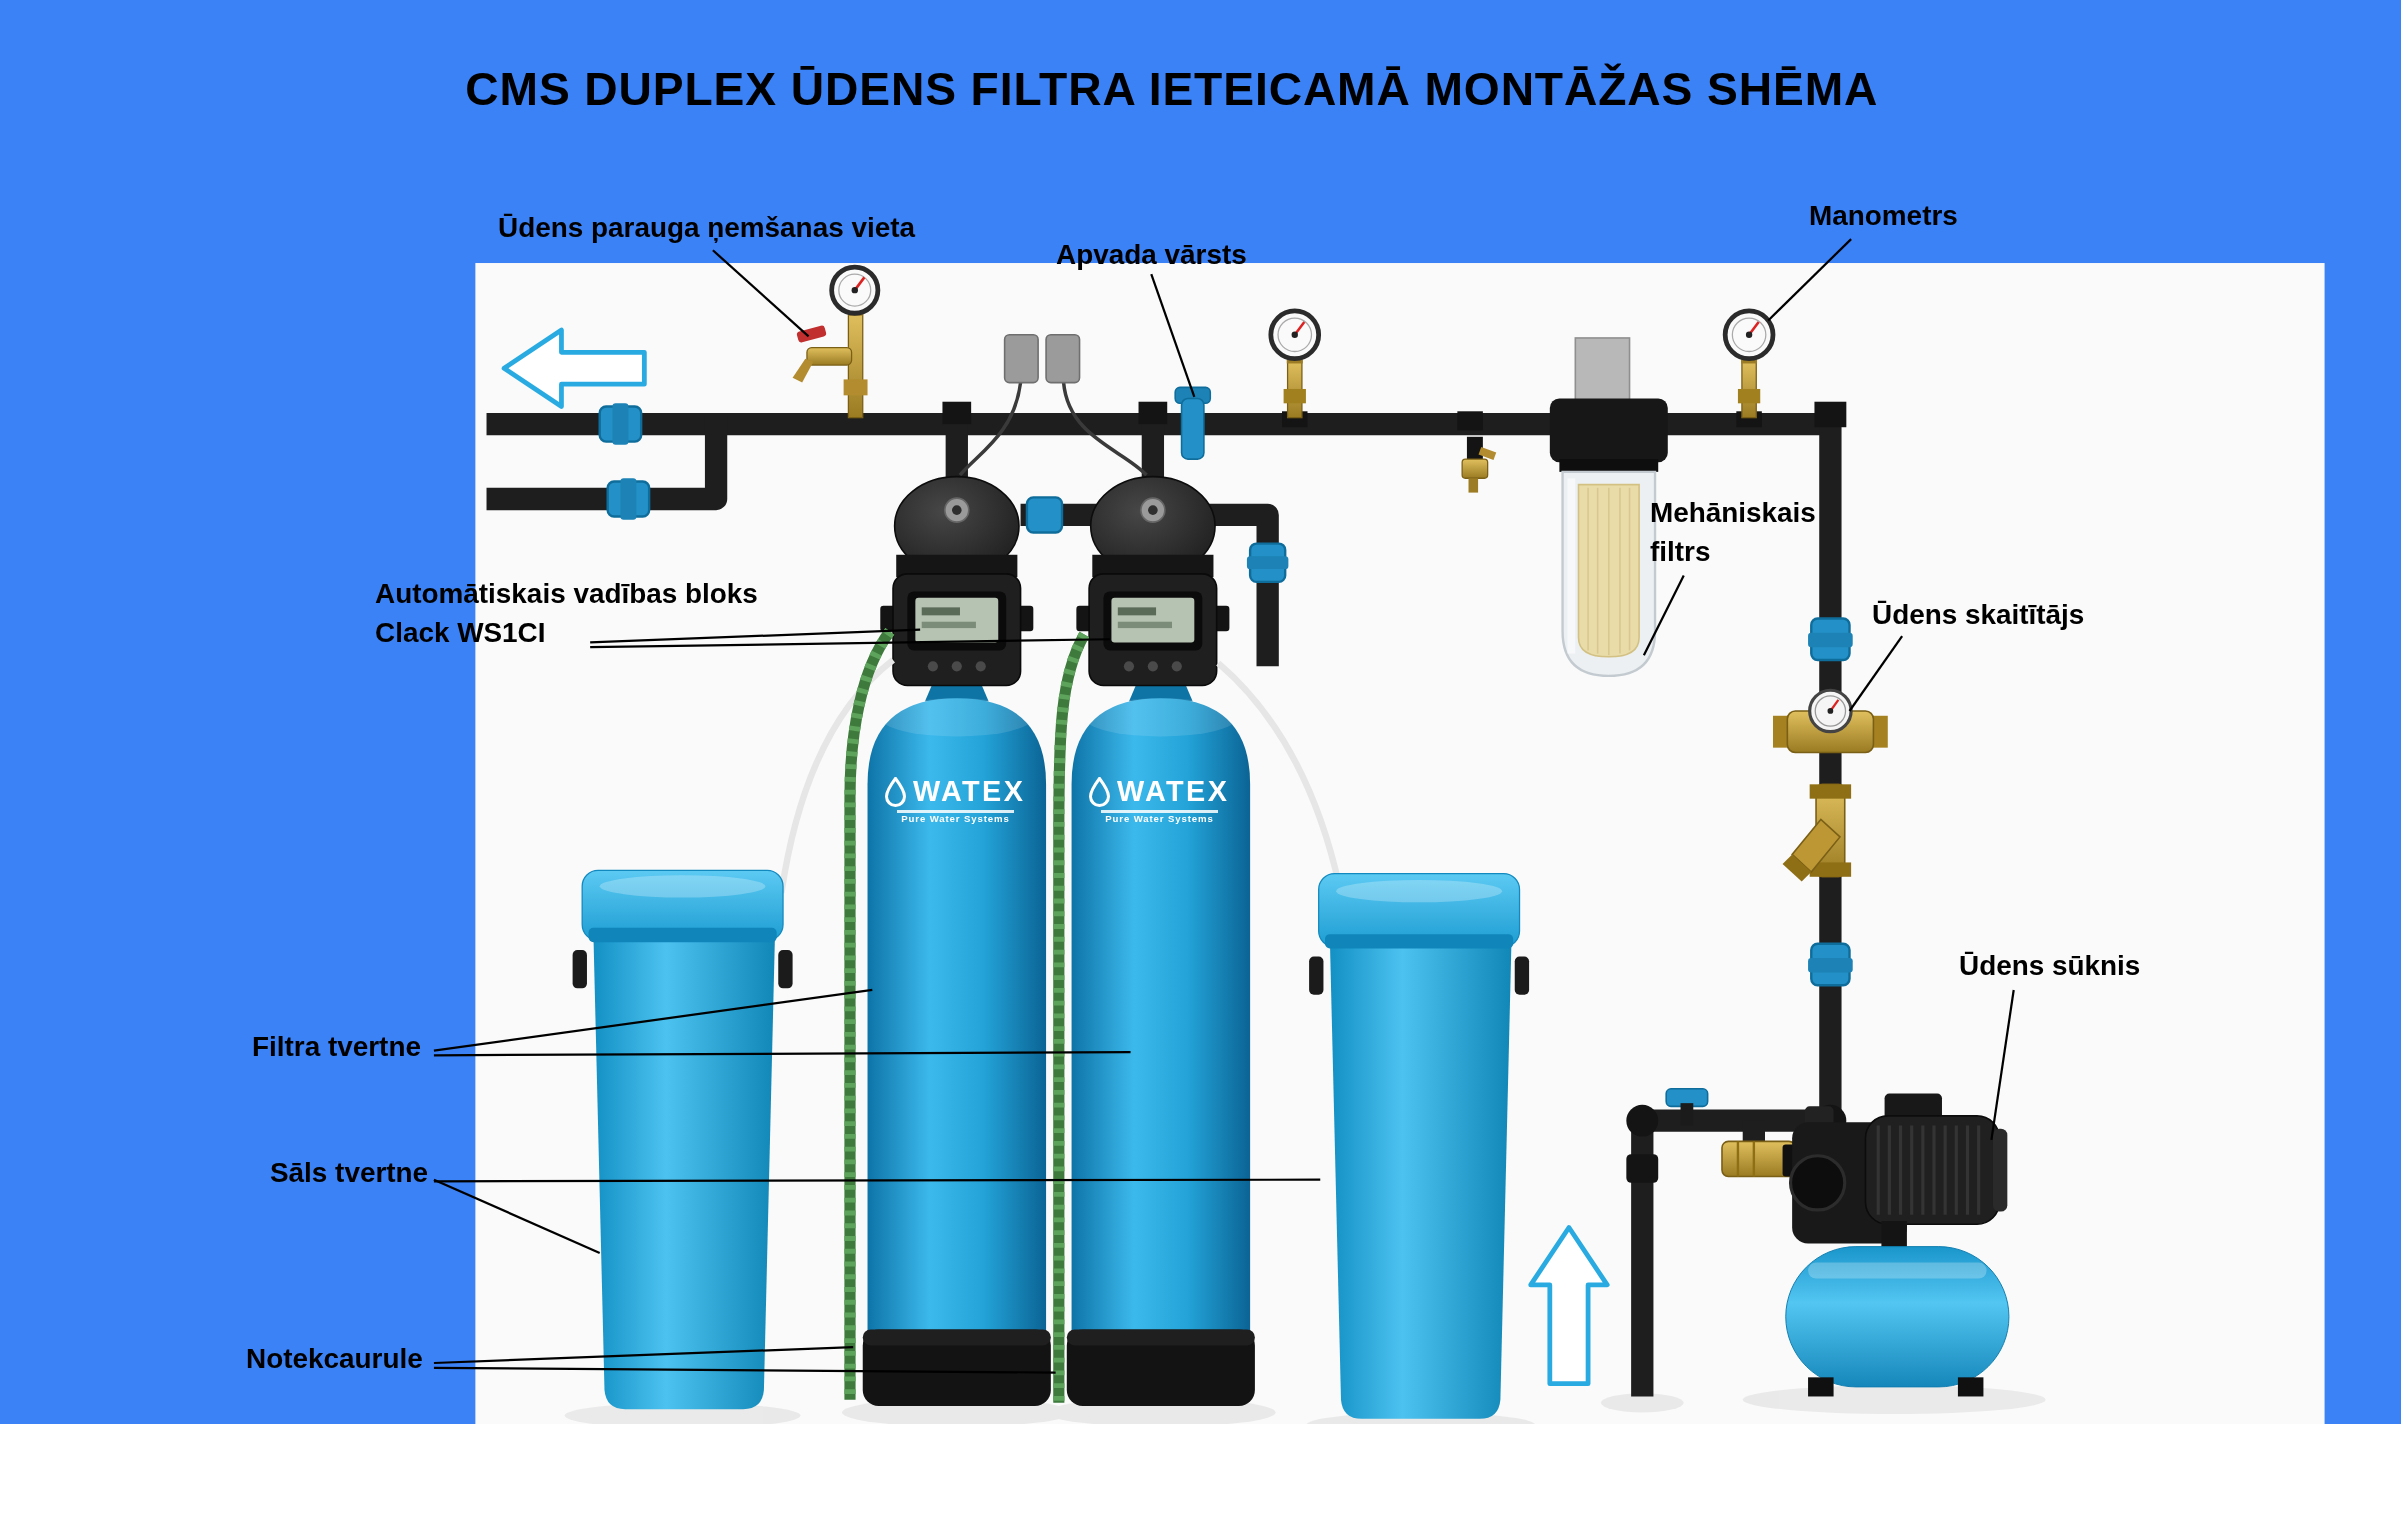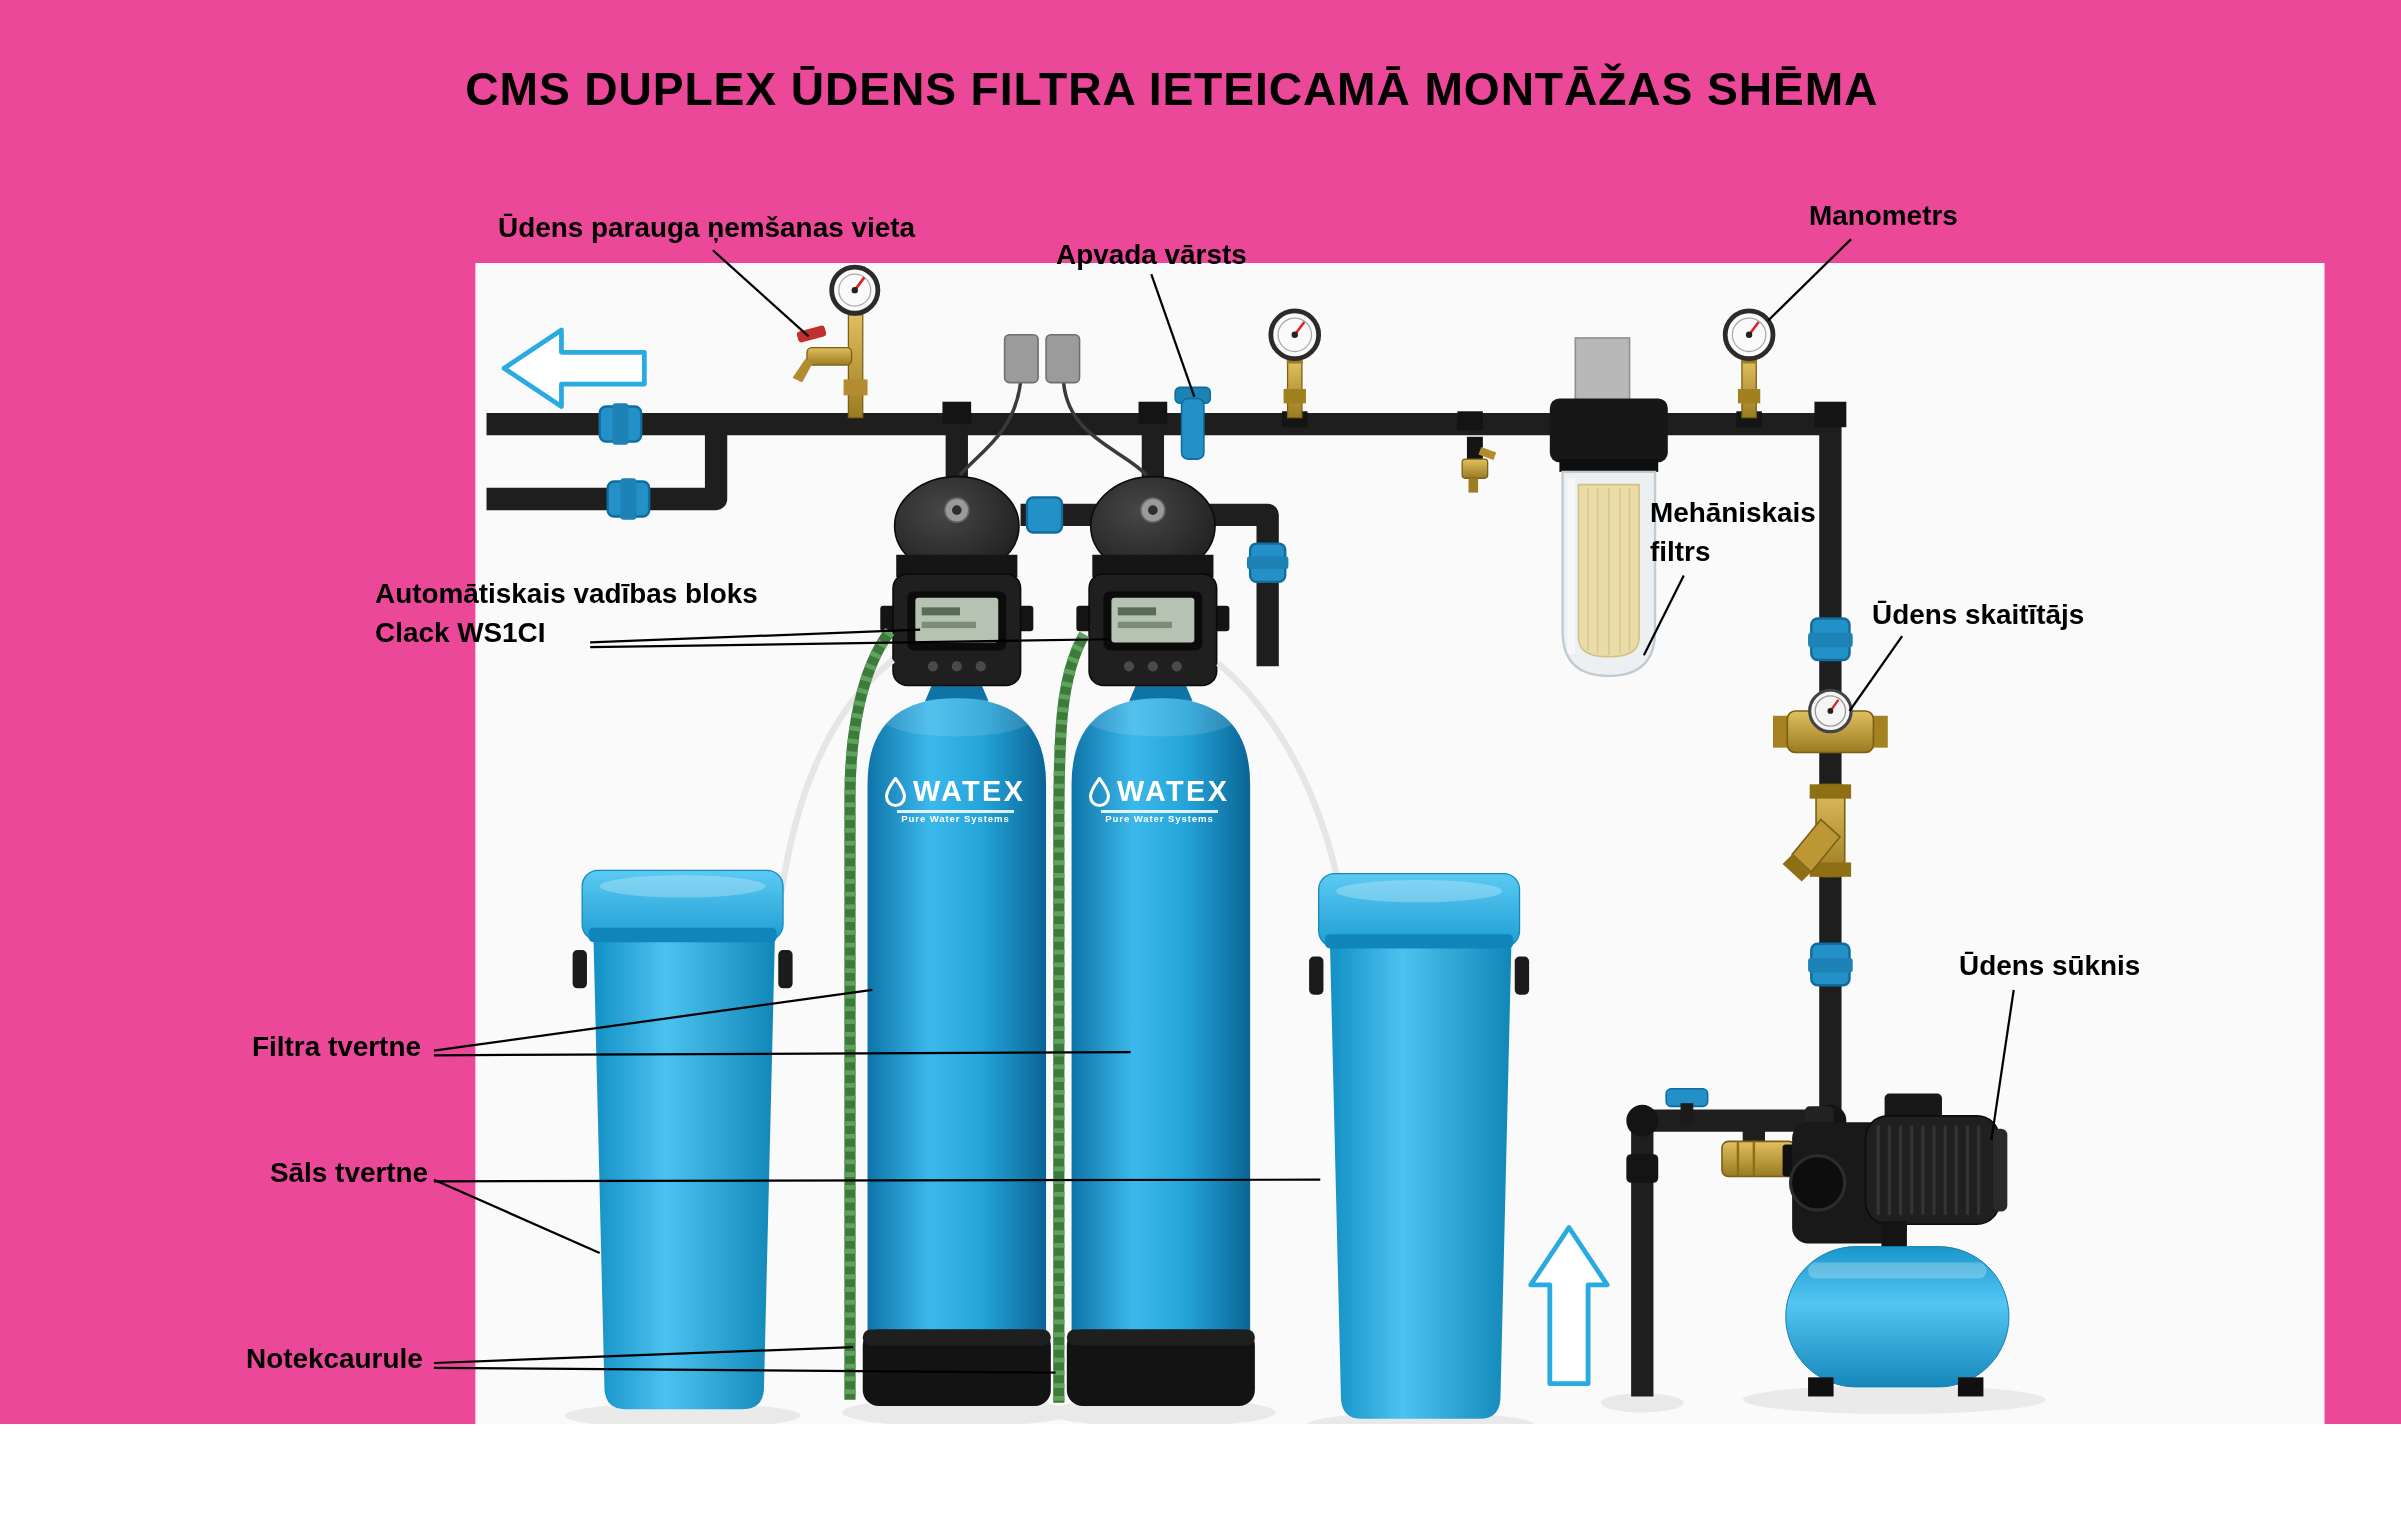--- a/index.html
+++ b/index.html
@@ -1,18 +1,18 @@
 <!DOCTYPE html>
 <html style="font-size:8.5px"><head>
 <meta charset="utf-8">
 <style>
   * { margin:0; padding:0; box-sizing:border-box; }
   html,body { background:#ffffff; }
   body { font-family:"Liberation Sans", sans-serif; }
-  .viewport { position:relative; width:2401px; height:1424px; background:#ec4899; overflow:hidden; }
+  .viewport { position:relative; width:2401px; height:1424px; background:#3b82f6; overflow:hidden; }
   .canvas { position:absolute; left:0; top:0; width:801px; height:508px;
             transform:scale(3); transform-origin:0 0; }
   .title { position:absolute; left:10.6px; top:21px; width:760px; text-align:center;
            font-size:15.4px; font-weight:bold; color:#000; letter-spacing:0.3px; }
   .art { position:absolute; left:0; top:0; }
   .label { position:absolute; font-size:9.3px; font-weight:bold; color:#000; white-space:nowrap; }
   .label .line { display:block; line-height:12.8px; }
   .logo { position:absolute; width:55px; color:#fff; text-align:center; }
   .logo-row { display:flex; align-items:center; justify-content:center; gap:2.1px;
               font-weight:bold; font-size:9.6px; letter-spacing:0.8px; }

